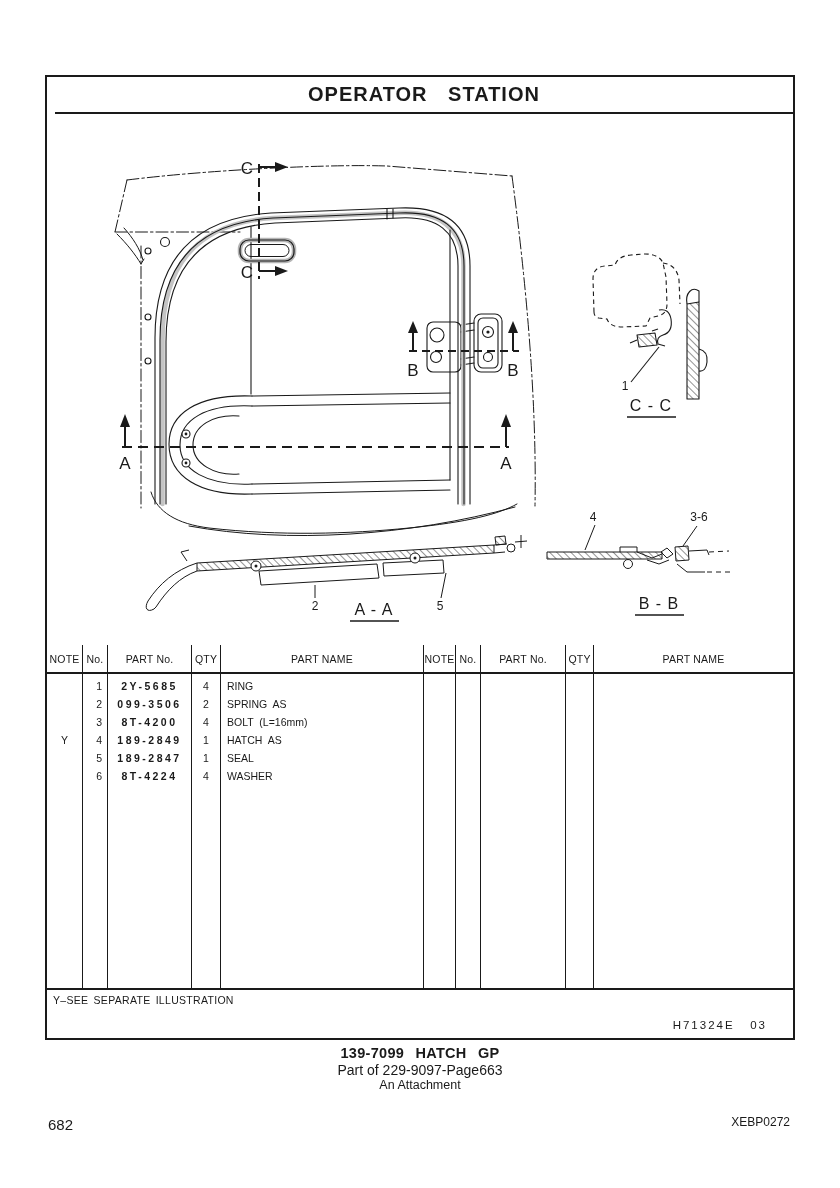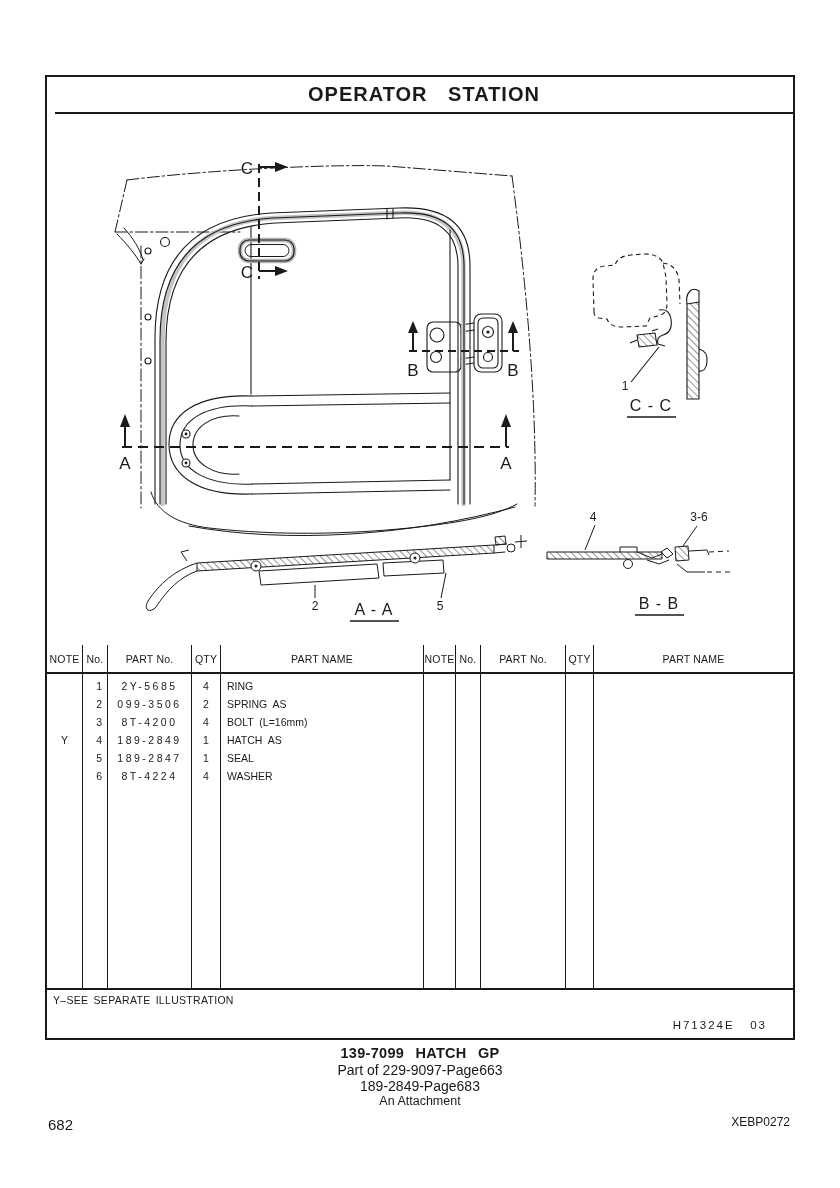--- a/index.html
+++ b/index.html
@@ -31,21 +31,21 @@
     border-right:1.5px solid #1a1a1a;display:flex;align-items:center;justify-content:center;
     font-size:10.5px;letter-spacing:0.2px;
   }
   .t-header .hc:last-child{border-right:none;}
   .t-body{height:314px;}
   .tcol{border-right:1.5px solid #1a1a1a;padding-top:3px;box-sizing:border-box;}
   .tcol:last-child{border-right:none;}
   .tl{height:18px;line-height:18px;font-size:10.5px;white-space:nowrap;overflow:visible;}
   .c-note .tl{text-align:center;}
   .c-no .tl{text-align:right;padding-right:5px;}
-  .c-part .tl{text-align:center;letter-spacing:2.5px;}
+  .c-part .tl{text-align:center;letter-spacing:2.5px;font-weight:bold;}
   .c-qty .tl{text-align:center;}
   .c-name .tl{text-align:left;padding-left:6px;word-spacing:3px;}
 
   .footnote-area{flex:1 1 auto;position:relative;}
   .footnote-text{position:absolute;top:4px;left:6px;font-size:10.5px;letter-spacing:0.3px;word-spacing:2px;}
   .revision-code{position:absolute;bottom:7px;right:26px;font-size:11.5px;letter-spacing:2px;white-space:pre;}
 
   .caption{
     position:absolute;left:45px;top:1045px;width:750px;text-align:center;line-height:1.15;
   }
@@ -299,18 +299,17 @@
   <div class="footnote-area">
     <div class="footnote-text">Y–SEE SEPARATE ILLUSTRATION</div>
     <div class="revision-code">H71324E   03</div>
   </div>
 
 </div>
 
 <div class="caption">
   <div class="cap-title">139-7099 HATCH GP</div>
   <div class="cap-sub1">Part of 229-9097-Page663</div>
-  <div class="cap-sub2">189-2849-Page683</div>
   <div class="cap-sub3">An Attachment</div>
 </div>
 
 <div class="page-footer-left">682</div>
 <div class="page-footer-right">XEBP0272</div>
 
 </body></html>

